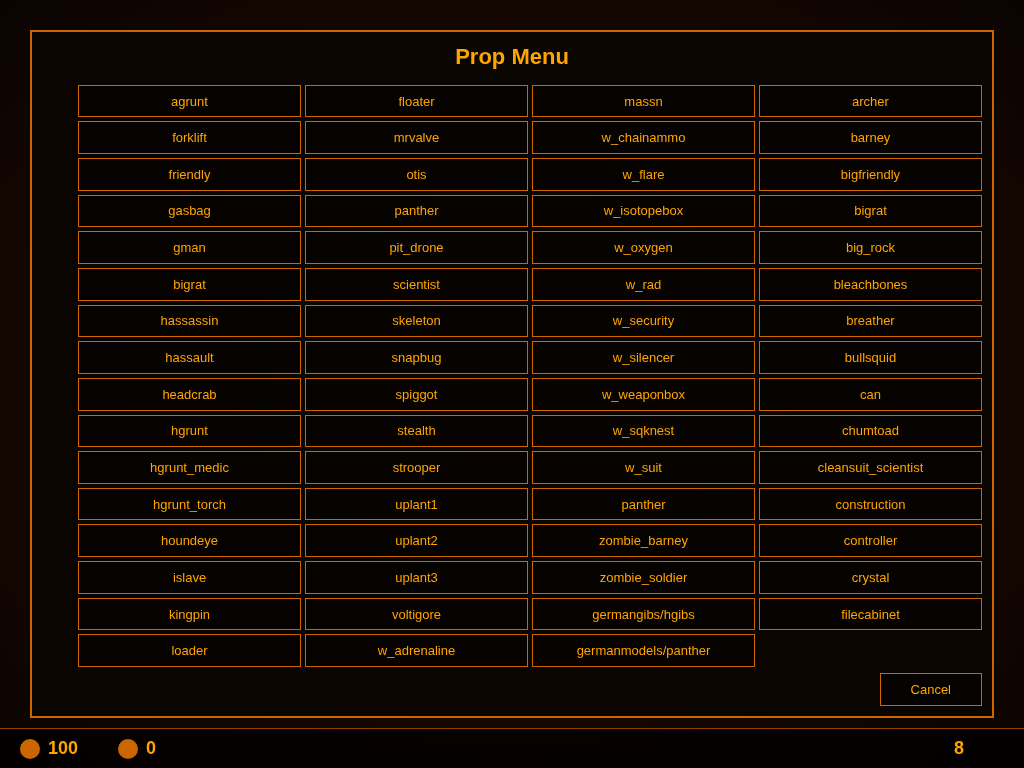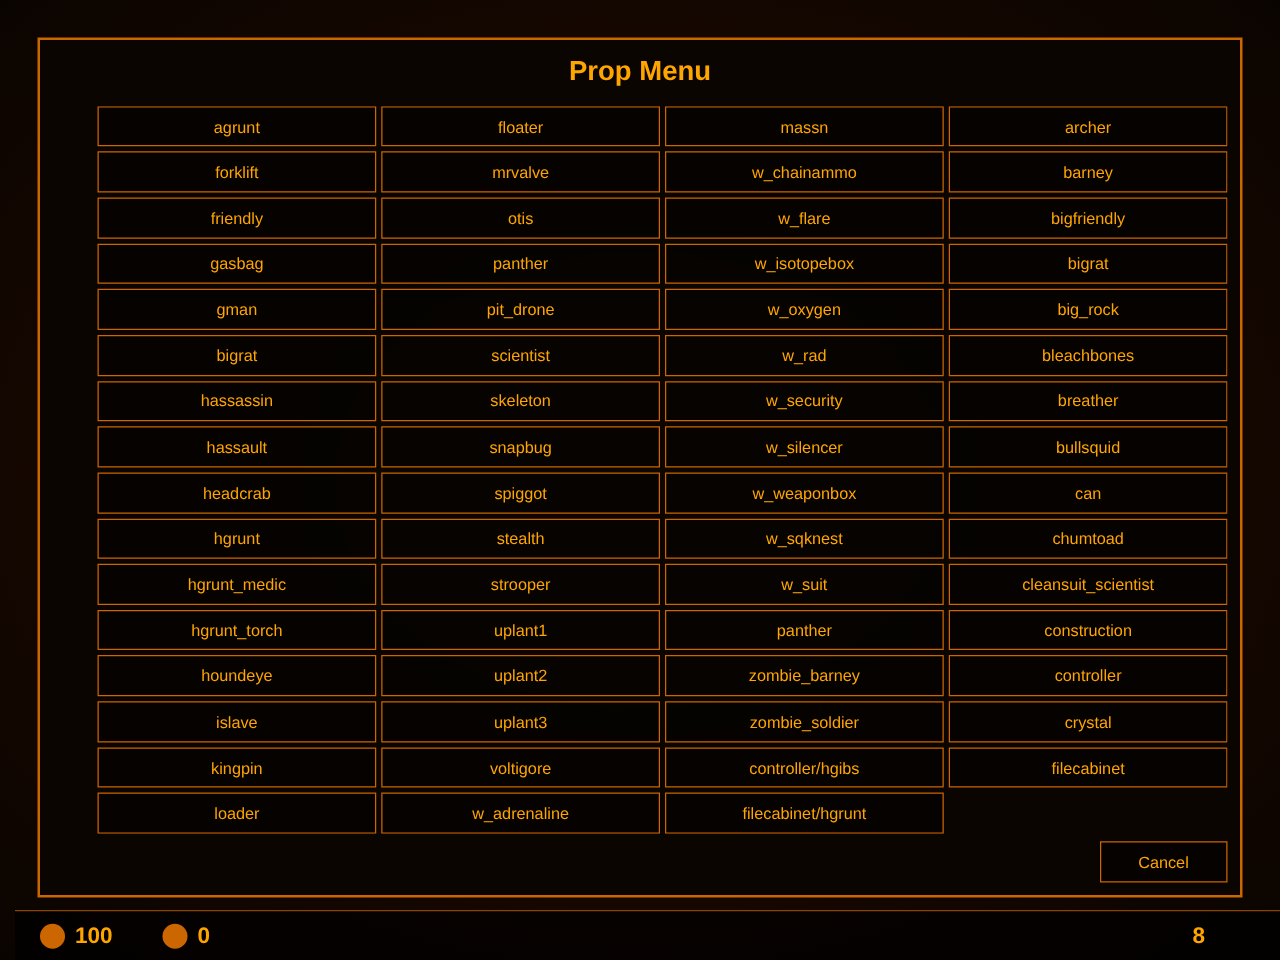--- a/index.html
+++ b/index.html
@@ -16,21 +16,21 @@
     .bg-overlay {
       position: absolute;
       top: 0; left: 0;
       width: 100%; height: 100%;
       background: radial-gradient(ellipse at center, #3a1a00 0%, #1a0800 50%, #0a0400 100%);
       z-index: 0;
     }
 
     .hud-bottom {
       position: absolute;
-      bottom: 0; left: 12px; right: 0;
+      bottom: 0; left: 0; right: 0;
       height: 40px;
       background: rgba(0,0,0,0.7);
       display: flex;
       align-items: center;
       padding: 0 20px;
       z-index: 1;
       border-top: 1px solid #8b4500;
     }
 
     .hud-item {
@@ -169,25 +169,25 @@
       <div class="grid-item">houndeye</div>
       <div class="grid-item">uplant2</div>
       <div class="grid-item">zombie_barney</div>
       <div class="grid-item">controller</div>
       <div class="grid-item">islave</div>
       <div class="grid-item">uplant3</div>
       <div class="grid-item">zombie_soldier</div>
       <div class="grid-item">crystal</div>
       <div class="grid-item">kingpin</div>
       <div class="grid-item">voltigore</div>
-      <div class="grid-item">controller/hgibs</div>
+      <div class="grid-item">germangibs/hgibs</div>
       <div class="grid-item">filecabinet</div>
       <div class="grid-item">loader</div>
       <div class="grid-item">w_adrenaline</div>
-      <div class="grid-item">filecabinet/hgrunt</div>
+      <div class="grid-item">germanmodels/panther</div>
     </div>
 
   <div class="cancel-row">
     <button class="cancel-btn">Cancel</button>
   </div>
 </div>
 
 <div class="hud-bottom">
   <div class="hud-item">
     <span class="hud-icon"></span>

